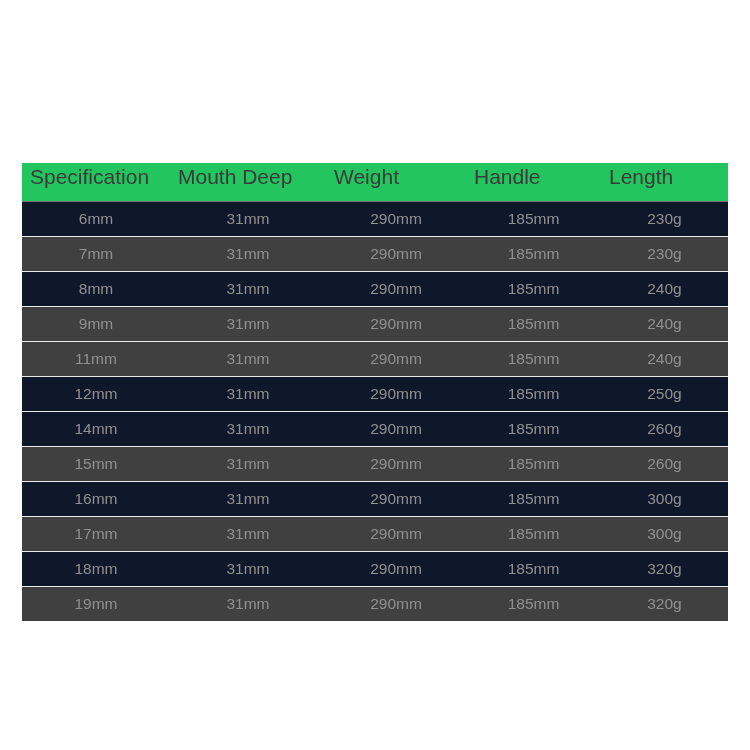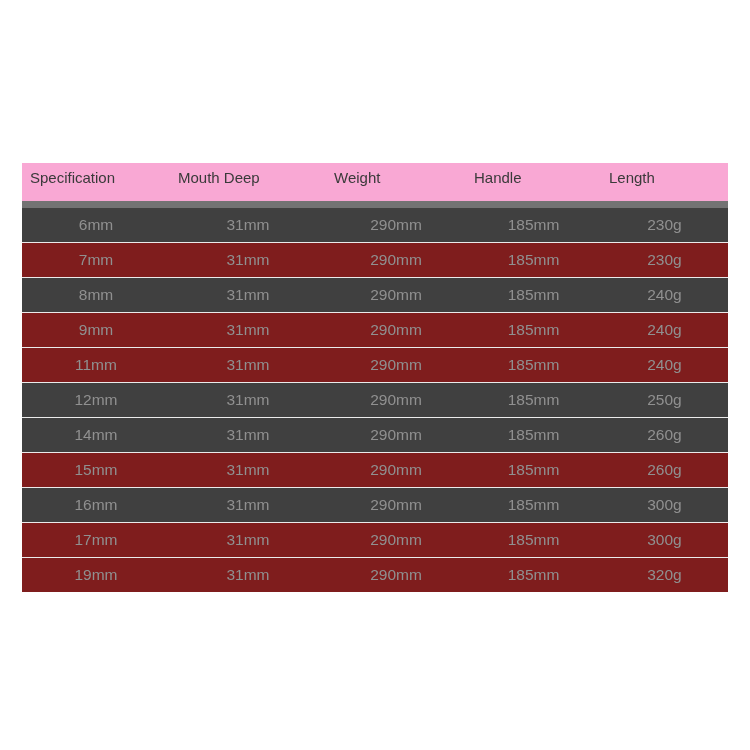--- a/index.html
+++ b/index.html
@@ -25,43 +25,43 @@
     top: 163px;
     width: 706px;
   }
   table.spec-table {
     border-collapse: collapse;
     width: 706px;
     table-layout: fixed;
   }
   table.spec-table th {
     font-weight: normal;
-    font-size: 15px;
+    font-size: 21px;
     color: #3a3a3a;
     text-align: left;
     padding: 0 0 10px 8px;
     height: 28px;
     vertical-align: middle;
-    background: #f9a8d4;
-    border-bottom: 7px solid #737373;
+    background: #22c55e;
+    border-bottom: 1px solid #737373;
   }
   table.spec-table td {
     font-size: 15.5px;
     color: #909090;
     text-align: center;
     height: 34px;
     padding: 0;
     vertical-align: middle;
     border-bottom: 1px solid #ebebeb;
   }
   table.spec-table tr.row-odd td {
-    background: #404040;
+    background: #0f172a;
   }
   table.spec-table tr.row-even td {
-    background: #7f1d1d;
+    background: #404040;
   }
   table.spec-table tbody tr:last-child td {
     border-bottom: none;
   }
   col.c0 { width: 148px; }
   col.c1 { width: 156px; }
   col.c2 { width: 140px; }
   col.c3 { width: 135px; }
   col.c4 { width: 127px; }
 </style>
@@ -151,20 +151,27 @@
           <td>185mm</td>
           <td>300g</td>
         </tr>
         <tr class="row-even">
           <td>17mm</td>
           <td>31mm</td>
           <td>290mm</td>
           <td>185mm</td>
           <td>300g</td>
         </tr>
+        <tr class="row-odd">
+          <td>18mm</td>
+          <td>31mm</td>
+          <td>290mm</td>
+          <td>185mm</td>
+          <td>320g</td>
+        </tr>
         <tr class="row-even">
           <td>19mm</td>
           <td>31mm</td>
           <td>290mm</td>
           <td>185mm</td>
           <td>320g</td>
         </tr>
       </tbody>
     </table>
   </div>

